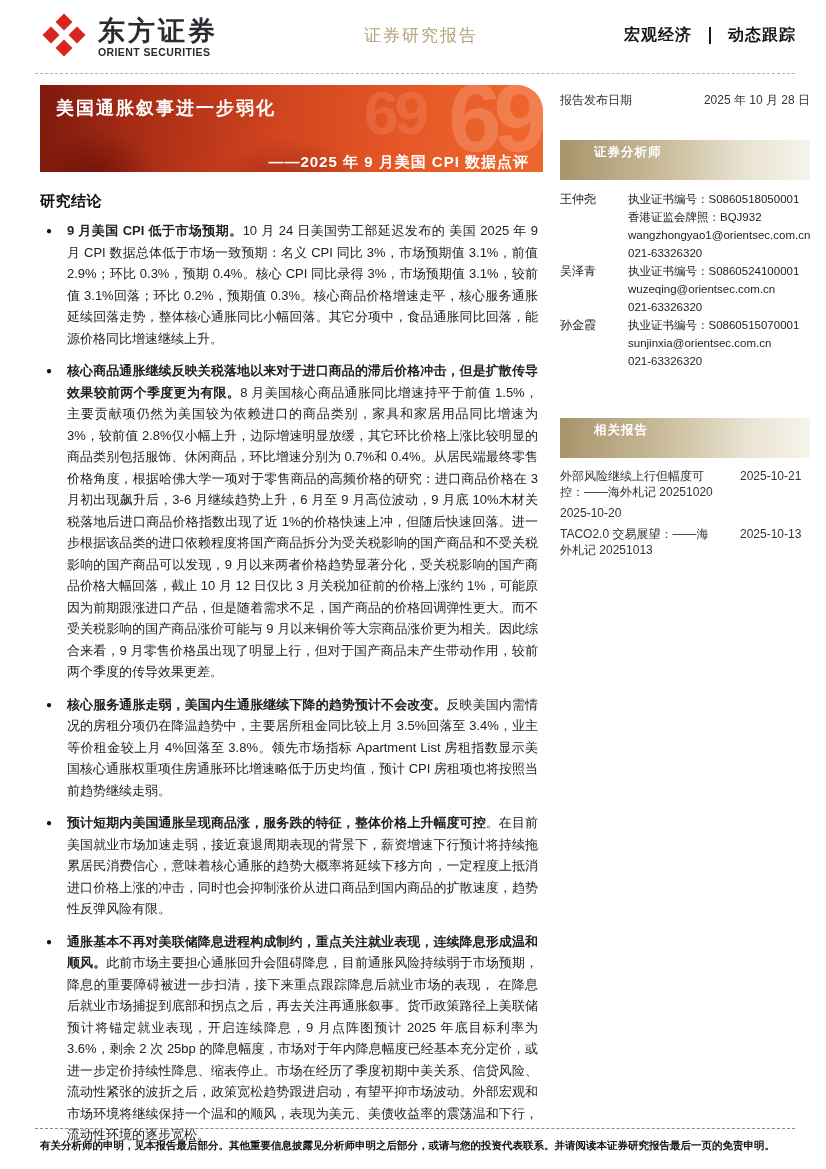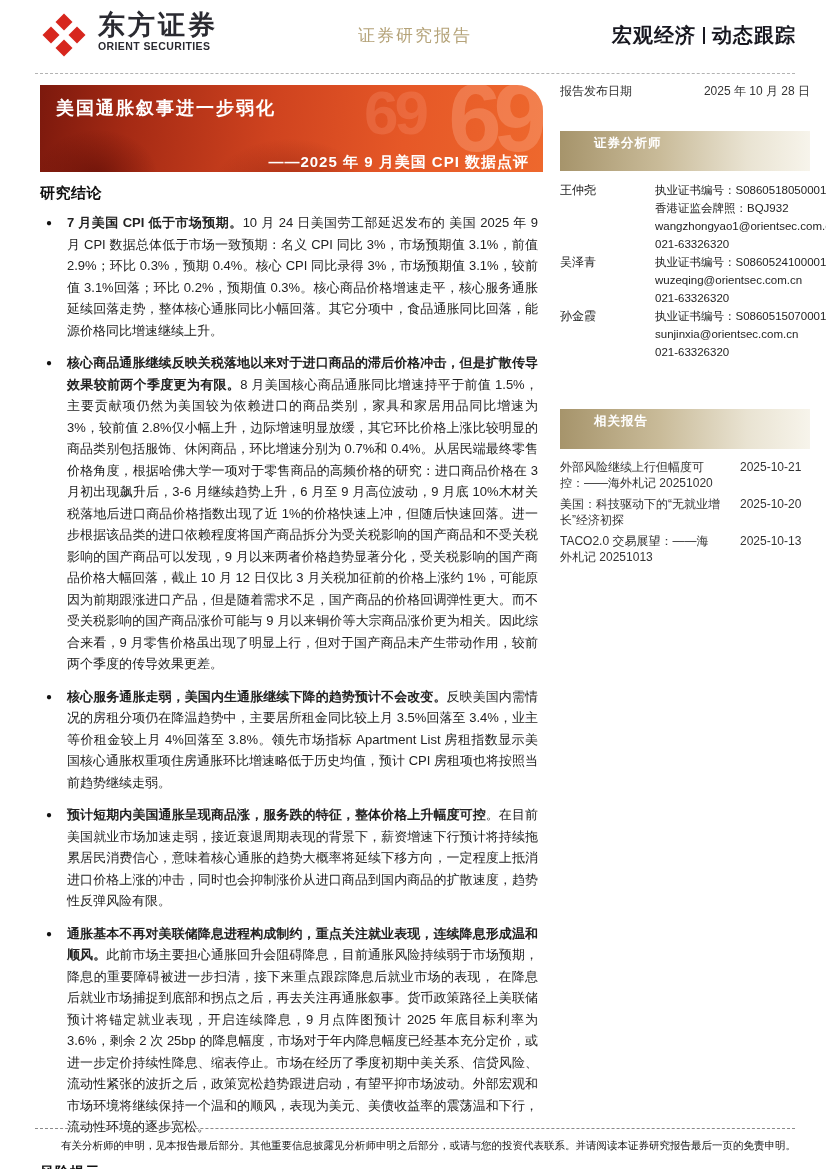--- a/index.html
+++ b/index.html
@@ -2,26 +2,26 @@
 <html lang="zh" style="--gold-text: #b5a379;"><head>
 <meta charset="utf-8">
 <style>
   * { margin:0; padding:0; box-sizing:border-box; }
   html,body { width:826px; height:1169px; }
   body { position:relative; background:#fff; color:#222;
          font-family:"Liberation Sans","DejaVu Sans",sans-serif; overflow:hidden; }
 
   
   .header { position:absolute; left:40px; top:12px; width:756px; display:flex; align-items:center; }
-  .logo { display:flex; align-items:flex-start; gap:10px; }
+  .logo { display:flex; align-items:flex-end; gap:10px; }
   .logo-text .cn { font-size:27px; font-weight:bold; color:#2a2a31; letter-spacing:3px; line-height:1.02; }
   .logo-text .en { font-size:10.5px; font-weight:bold; color:#2a2a31; letter-spacing:0.4px; }
   .header-center { margin-left:auto; font-size:17px; color:var(--gold-text,#b5a379); letter-spacing:2px; }
-  .header-right { margin-left:auto; display:flex; align-items:center; gap:7px;
-                  font-size:20px; font-weight:bold; color:#17171f; letter-spacing:1px; }
+  .header-right { margin-left:auto; display:flex; align-items:center; gap:17px;
+                  font-size:16px; font-weight:bold; color:#17171f; letter-spacing:1px; }
   .vbar { width:2px; height:17px; background:#17171f; }
   .header-rule { position:absolute; left:35px; top:73px; width:760px; border-top:1px dashed #b3b3b3; }
 
   
   .banner { position:absolute; left:40px; top:85px; width:503px; height:87px;
             border-radius:0 26px 0 0; overflow:hidden;
             background:linear-gradient(97deg,#7c190d 0%,#a52a14 18%,#cf431f 46%,#e65827 72%,#ee682d 100%); }
   .banner .blob1 { position:absolute; left:-28px; top:26px; width:170px; height:130px;
             background:radial-gradient(closest-side,rgba(80,8,4,.55),rgba(80,8,4,0) 72%); }
   .banner .blob2 { position:absolute; left:140px; top:34px; width:220px; height:140px;
@@ -30,44 +30,44 @@
             color:rgba(255,185,155,.30); letter-spacing:-8px; }
   .banner .decor2 { position:absolute; right:118px; top:-8px; font-size:62px; font-weight:bold;
             color:rgba(255,170,140,.22); letter-spacing:-4px; }
   .banner h1 { position:absolute; left:16px; top:11px; font-size:18px; color:#fff;
             font-weight:bold; letter-spacing:2px; }
   .banner .subtitle { position:absolute; right:14px; bottom:0; font-size:15px; color:#fff;
             font-weight:bold; letter-spacing:1px; }
 
   
   .main { position:absolute; left:40px; top:184px; width:498px; }
-  .main h2 { font-size:15px; font-weight:bold; color:#111; margin-bottom:9px; letter-spacing:.5px; }
+  .main h2 { font-size:15px; font-weight:bold; color:#111; margin-bottom:9px; letter-spacing:.5px;margin-top:8px; }
   .bullet { display:flex; margin-bottom:11px; }
   .bullet .dot { flex:none; width:27px; padding-left:6px; font-size:10px; line-height:21.5px; color:#111; }
   .bullet p { flex:1; font-size:13px; line-height:21.5px; text-align:justify; color:#222; }
   .risk h2 { margin-top:25px; margin-bottom:10px; font-size:14.5px; }
 
   
-  .sidebar { position:absolute; left:560px; top:83px; width:250px; font-size:12px; }
+  .sidebar { position:absolute; left:560px; top:92px; width:250px; font-size:12px; }
   .date-row { display:flex; justify-content:space-between; color:#333; margin-bottom:31px; }
   .bar { height:40px; line-height:25px; padding-left:34px; margin-bottom:10px;
          background:linear-gradient(90deg,#a6946b 0%,#c9bb99 40%,#e9e3d2 75%,#f7f4eb 100%);
          color:#fff; font-weight:bold; font-size:12.5px; letter-spacing:1px; }
   .bar.related-bar { margin-top:48px; }
-  .analyst { display:flex;gap:27px; }
+  .analyst { display:flex; }
   .analyst .name { flex:none; width:68px; line-height:18px; color:#222; }
   .analyst .lines { flex:1; line-height:18px; color:#222; font-size:11.5px; white-space:nowrap; }
   .rel-item { display:flex; gap:20px; margin-bottom:5px; line-height:16px; }
   .rel-title { flex:1; color:#333; }
   .rel-date { flex:none; width:70px; color:#333; }
 
   
   .footer-rule { position:absolute; left:35px; top:1128px; width:760px; border-top:1px dashed #8a8a8a; }
-  .footer-text { position:absolute; left:40px; top:1139px; width:756px; text-align:right;
-                 font-size:10.5px; font-weight:normal; color:#111; }
+  .footer-text { position:absolute; left:40px; top:1139px; width:756px; text-align:left;
+                 font-size:10.5px; font-weight:bold; color:#111; }
 </style>
 </head>
 <body>
 
 <header class="header">
   <div class="logo">
     <svg width="48" height="46" viewBox="0 0 46 46">
       <g fill="#d7261d">
         <polygon points="23,1.5 31.5,10 23,18.5 14.5,10"></polygon>
         <polygon points="36,14.5 44.5,23 36,31.5 27.5,23"></polygon>
@@ -96,21 +96,21 @@
   <span class="decor2">69</span>
   <h1>美国通胀叙事进一步弱化</h1>
   <div class="subtitle">——2025 年 9 月美国 CPI 数据点评</div>
 </section>
 
 <main class="main">
   <h2>研究结论</h2>
   <div id="bullets">
       <div class="bullet">
         <span class="dot">●</span>
-        <p><b>7 月美国 CPI 低于市场预期。</b>10 月 24 日美国劳工部延迟发布的 美国 2025 年 9 月 CPI 数据总体低于市场一致预期：名义 CPI 同比 3%，市场预期值 3.1%，前值 2.9%；环比 0.3%，预期 0.4%。核心 CPI 同比录得 3%，市场预期值 3.1%，较前值 3.1%回落；环比 0.2%，预期值 0.3%。核心商品价格增速走平，核心服务通胀延续回落走势，整体核心通胀同比小幅回落。其它分项中，食品通胀同比回落，能源价格同比增速继续上升。</p>
+        <p><b>9 月美国 CPI 低于市场预期。</b>10 月 24 日美国劳工部延迟发布的 美国 2025 年 9 月 CPI 数据总体低于市场一致预期：名义 CPI 同比 3%，市场预期值 3.1%，前值 2.9%；环比 0.3%，预期 0.4%。核心 CPI 同比录得 3%，市场预期值 3.1%，较前值 3.1%回落；环比 0.2%，预期值 0.3%。核心商品价格增速走平，核心服务通胀延续回落走势，整体核心通胀同比小幅回落。其它分项中，食品通胀同比回落，能源价格同比增速继续上升。</p>
       </div>
       <div class="bullet">
         <span class="dot">●</span>
         <p><b>核心商品通胀继续反映关税落地以来对于进口商品的滞后价格冲击，但是扩散传导效果较前两个季度更为有限。</b>8 月美国核心商品通胀同比增速持平于前值 1.5%，主要贡献项仍然为美国较为依赖进口的商品类别，家具和家居用品同比增速为 3%，较前值 2.8%仅小幅上升，边际增速明显放缓，其它环比价格上涨比较明显的商品类别包括服饰、休闲商品，环比增速分别为 0.7%和 0.4%。从居民端最终零售价格角度，根据哈佛大学一项对于零售商品的高频价格的研究：进口商品价格在 3 月初出现飙升后，3-6 月继续趋势上升，6 月至 9 月高位波动，9 月底 10%木材关税落地后进口商品价格指数出现了近 1%的价格快速上冲，但随后快速回落。进一步根据该品类的进口依赖程度将国产商品拆分为受关税影响的国产商品和不受关税影响的国产商品可以发现，9 月以来两者价格趋势显著分化，受关税影响的国产商品价格大幅回落，截止 10 月 12 日仅比 3 月关税加征前的价格上涨约 1%，可能原因为前期跟涨进口产品，但是随着需求不足，国产商品的价格回调弹性更大。而不受关税影响的国产商品涨价可能与 9 月以来铜价等大宗商品涨价更为相关。因此综合来看，9 月零售价格虽出现了明显上行，但对于国产商品未产生带动作用，较前两个季度的传导效果更差。</p>
       </div>
       <div class="bullet">
         <span class="dot">●</span>
         <p><b>核心服务通胀走弱，美国内生通胀继续下降的趋势预计不会改变。</b>反映美国内需情况的房租分项仍在降温趋势中，主要居所租金同比较上月 3.5%回落至 3.4%，业主等价租金较上月 4%回落至 3.8%。领先市场指标 Apartment List 房租指数显示美国核心通胀权重项住房通胀环比增速略低于历史均值，预计 CPI 房租项也将按照当前趋势继续走弱。</p>
       </div>
       <div class="bullet">
@@ -161,21 +161,20 @@
         </div>
       </div>
     </div>
   <div class="bar related-bar">相关报告</div>
   <div id="related">
       <div class="rel-item">
         <div class="rel-title">外部风险继续上行但幅度可控：——海外札记 20251020</div>
         <div class="rel-date">2025-10-21</div>
       </div>
       <div class="rel-item">
-        <div class="rel-title">美国：科技驱动下的“无就业增长”经济初探</div>
         <div class="rel-date">2025-10-20</div>
       </div>
       <div class="rel-item">
         <div class="rel-title">TACO2.0 交易展望：——海外札记 20251013</div>
         <div class="rel-date">2025-10-13</div>
       </div>
     </div>
 </aside>
 
 <div class="footer-rule"></div>

